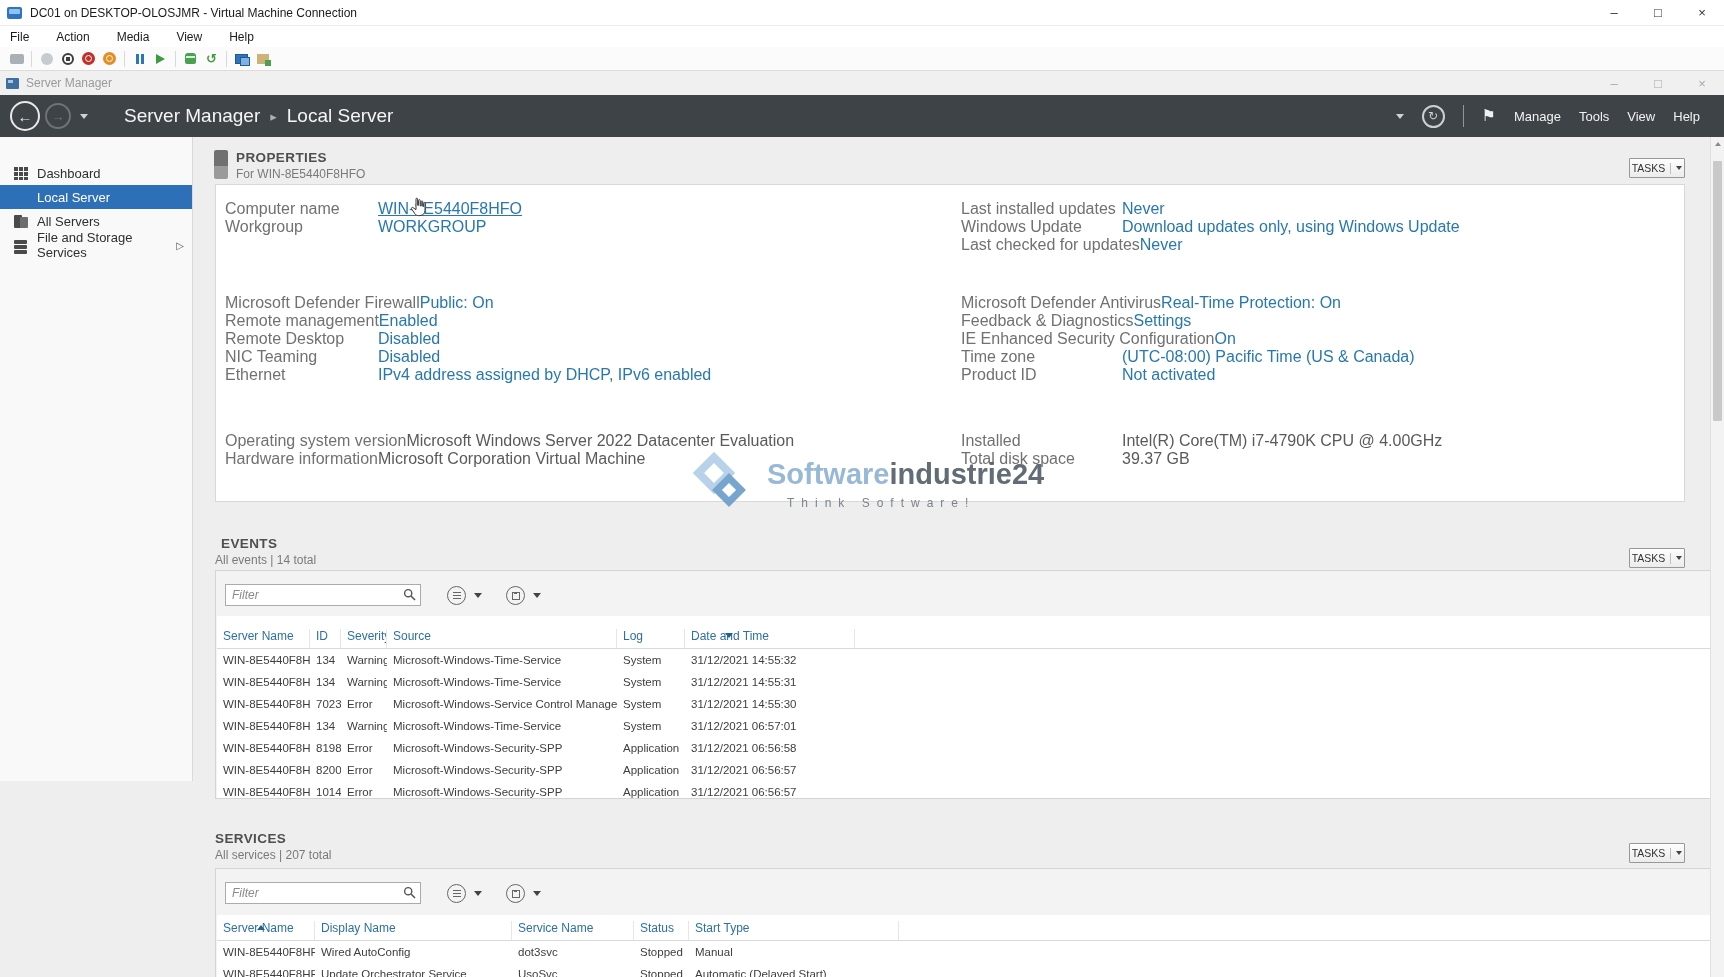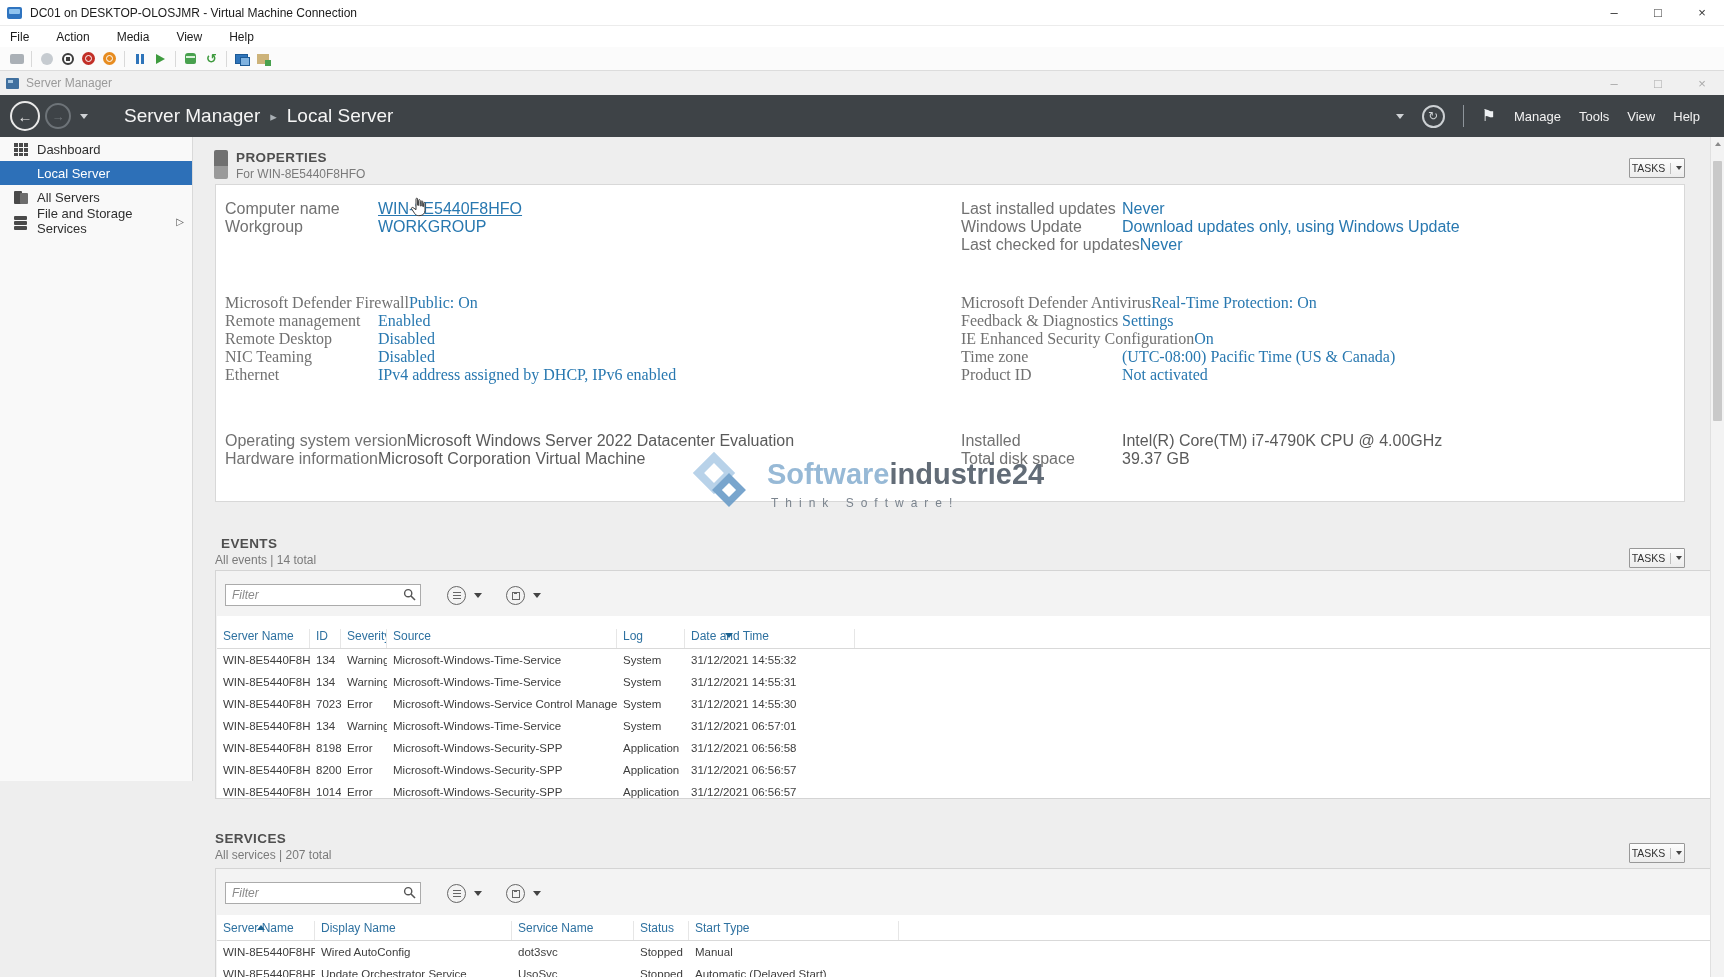--- a/index.html
+++ b/index.html
@@ -57,21 +57,21 @@
   .breadcrumb .sep{color:#aab0b5;font-size:13px;}
   .hdr-right{position:absolute;right:24px;top:0;height:42px;display:flex;align-items:center;gap:18px;font-size:13px;}
   .refresh{width:23px;height:23px;border-radius:50%;border:2px solid #ccd0d3;display:flex;align-items:center;justify-content:center;
            font-size:12px;color:#ccd0d3;}
   .vbar{width:1px;height:22px;background:#8e959b;}
   .flag{font-size:16px;color:#eef1f3;line-height:16px;}
   .hdr-menu-item{color:#f2f2f2;}
 
   
   .sm-body-bg{position:absolute;left:0;top:137px;width:1724px;height:840px;background:#eeeeee;}
-  .sidebar{position:absolute;left:0;top:137px;width:193px;height:644px;background:#f9f9f9;border-right:1px solid #d9d9d9;}
+  .sidebar{position:absolute;left:0;top:137px;width:193px;height:644px;background:#f9f9f9;border-right:1px solid #d9d9d9;padding-top:24px;}
   .side-item{height:24px;display:flex;align-items:center;font-size:13px;color:#2f2f2f;padding-left:14px;gap:9px;}
   .side-item.sel{background:#2d70b8;color:#ffffff;}
   .si-ico{width:14px;height:13px;position:relative;flex:0 0 14px;}
   .ico-grid:before{content:"";position:absolute;inset:0;background:
      linear-gradient(#4a4a4a,#4a4a4a);}
   .ico-grid:after{content:"";position:absolute;inset:0;
      background:linear-gradient(90deg,transparent 4px,#f9f9f9 4px,#f9f9f9 5px,transparent 5px,transparent 9px,#f9f9f9 9px,#f9f9f9 10px,transparent 10px),
                 linear-gradient(transparent 4px,#f9f9f9 4px,#f9f9f9 5px,transparent 5px,transparent 9px,#f9f9f9 9px,#f9f9f9 10px,transparent 10px);}
   .ico-server{width:8px;height:13px;margin-left:3px;background:#fff;border-radius:1px;position:relative;}
   .ico-server:after{content:"";position:absolute;left:2px;top:2px;width:4px;height:1.5px;background:#2d70b8;box-shadow:0 3px 0 #2d70b8;}
@@ -92,35 +92,35 @@
   .tasks-btn .dv{width:1px;height:11px;background:#bdbdbd;}
   .tasks-btn .tri-dn{border-top-color:#444;border-left-width:3.5px;border-right-width:3.5px;border-top-width:4px;}
 
   
   .props-box{position:absolute;left:215px;top:184px;width:1470px;height:318px;background:#ffffff;border:1px solid #d8d8d8;}
   .prop-col{position:absolute;top:15px;}
   .prop-col.left{left:9px;width:640px;}
   .prop-col.right{left:745px;width:700px;}
   .prop-group{margin-bottom:40px;}
   .prop-col .prop-group:nth-child(1){min-height:54px;}
-  .prop-col .prop-group:nth-child(2){min-height:90px;margin-bottom:48px;font-family:Liberation Serif, serif;}
+  .prop-col .prop-group:nth-child(2){min-height:90px;margin-bottom:48px;}
   .prop-row{height:18px;display:flex;align-items:center;font-size:16px;white-space:nowrap;}
   .prop-label{color:#717171;flex:0 0 153px;}
   .prop-col.right .prop-label{flex:0 0 161px;}
   .prop-value{color:#2878b0;text-decoration:none;}
   .prop-value.underlined{text-decoration:underline;}
   .prop-value.plain{color:#5a5a5a;}
 
   
   .watermark{position:absolute;left:695px;top:452px;width:380px;height:72px;pointer-events:none;opacity:.92;}
   .wm-d1{position:absolute;left:4px;top:6px;width:30px;height:30px;border:8px solid #b3cfe8;transform:rotate(45deg);}
   .wm-d2{position:absolute;left:22px;top:26px;width:24px;height:24px;border:7px solid #6d9ec9;transform:rotate(45deg);}
   .wm-text{position:absolute;left:72px;top:6px;font-size:29px;font-weight:bold;white-space:nowrap;}
   .wm-light{color:#8fb4d3;} .wm-bold{color:#55606c;}
-  .wm-tag{position:absolute;left:76px;top:44px;font-size:12px;letter-spacing:7px;color:#707a85;white-space:nowrap;}
+  .wm-tag{position:absolute;left:92px;top:44px;font-size:12px;letter-spacing:7px;color:#707a85;white-space:nowrap;}
 
   
   .tile{position:absolute;left:215px;width:1560px;background:#f3f3f3;border:1px solid #d4d4d4;}
   .tile-toolbar{position:absolute;left:9px;top:13px;display:flex;align-items:center;}
   .filter-wrap{position:relative;width:196px;height:22px;}
   .filter-input{width:100%;height:100%;border:1px solid #ababab;background:#fff;padding:0 22px 0 6px;font-size:12px;
                 font-family:inherit;color:#333;}
   .filter-input::placeholder{font-style:italic;color:#8a8a8a;}
   .mag{position:absolute;right:5px;top:4px;}
   .circ-btn{width:19px;height:19px;border-radius:50%;border:1.5px solid #666;position:relative;margin-left:24px;}

